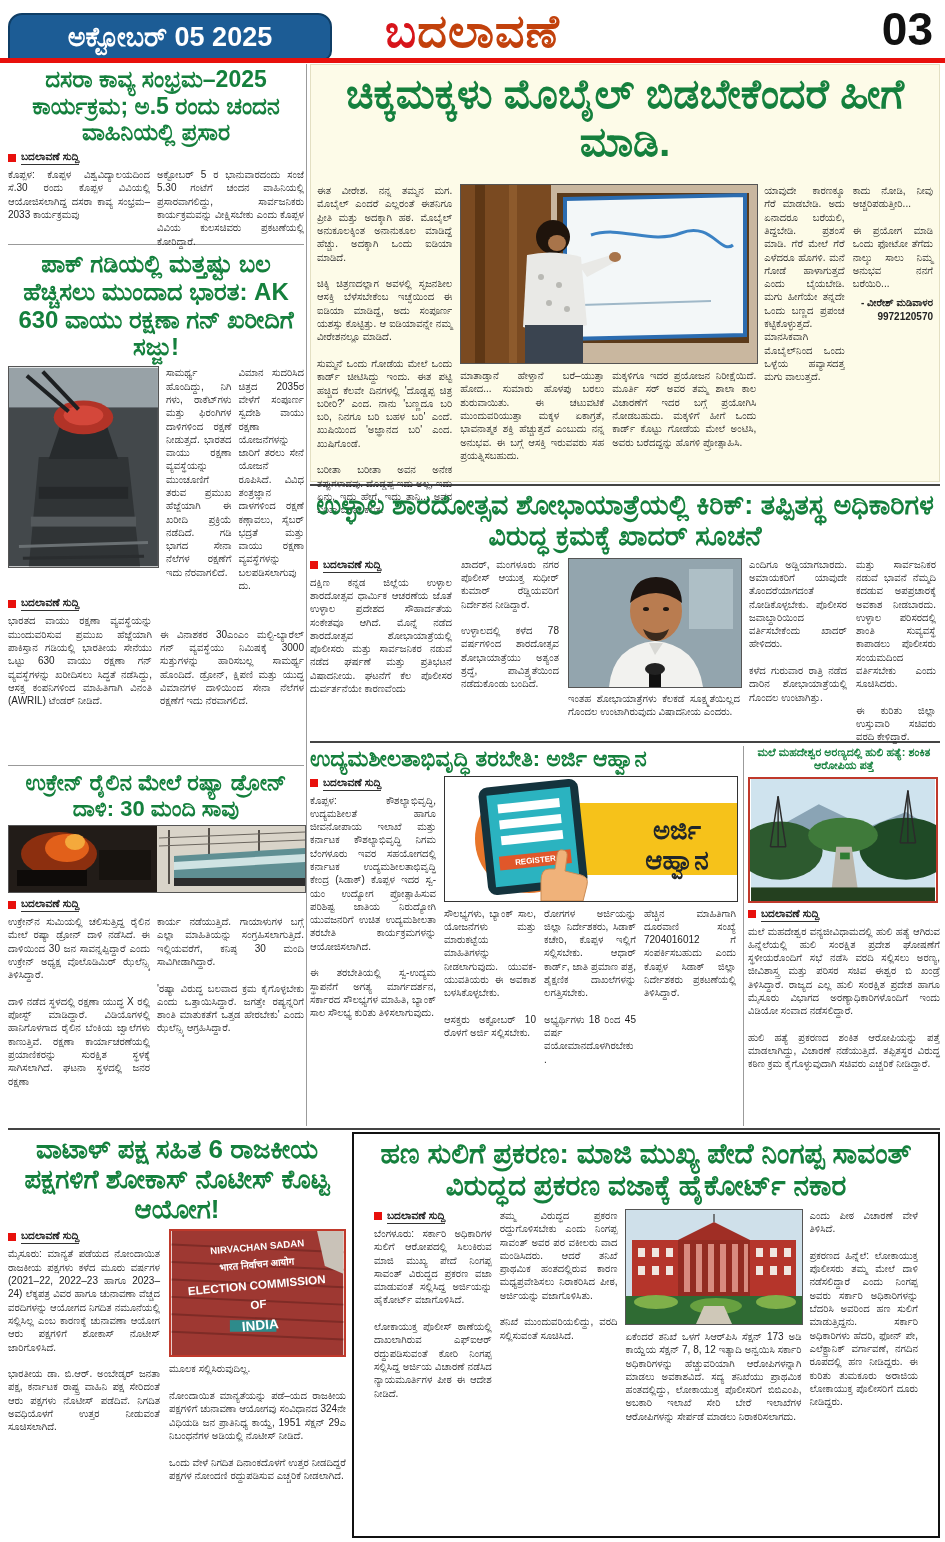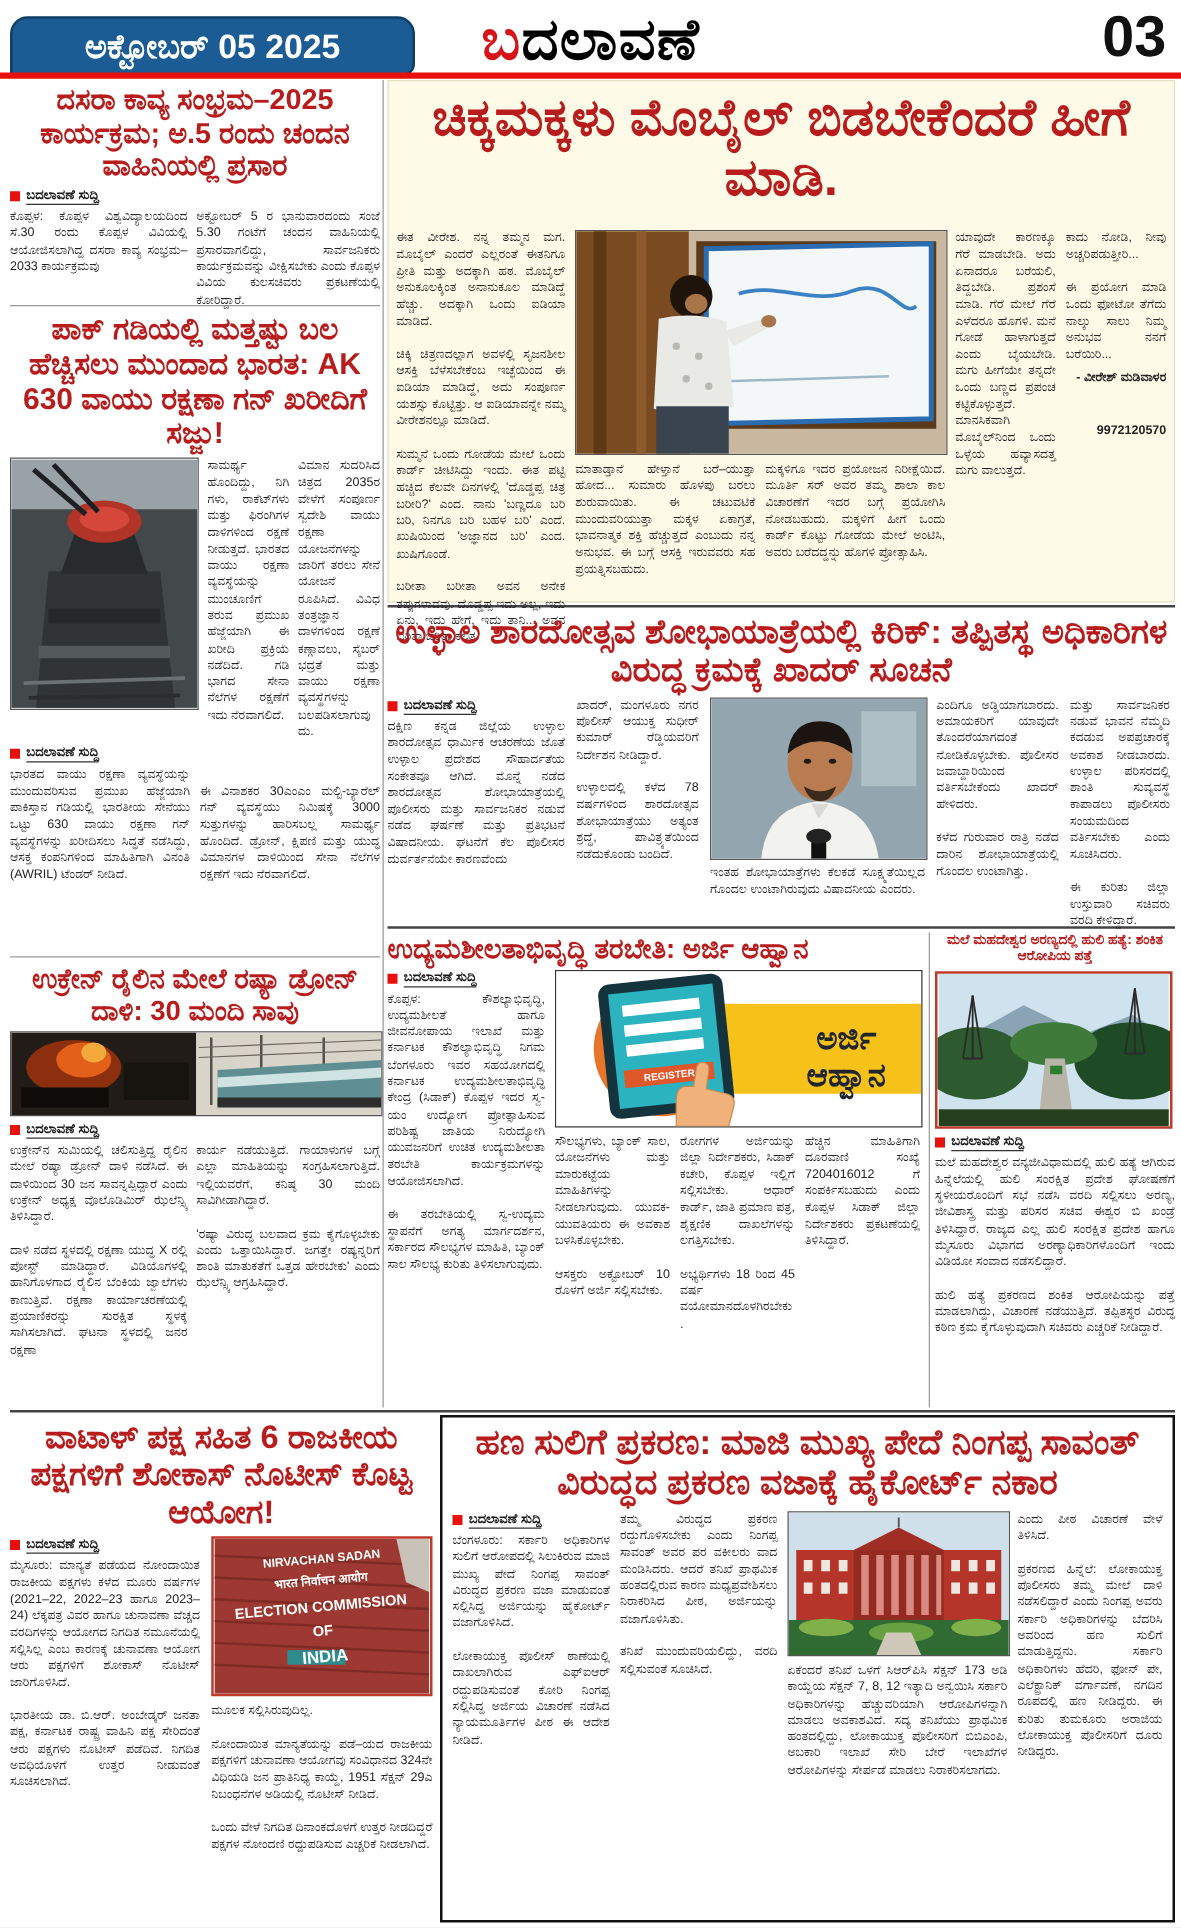--- a/index.html
+++ b/index.html
@@ -4,25 +4,25 @@
 <style>
   html,body{margin:0;padding:0;background:#e9e9e9;font-family:"Liberation Sans",sans-serif;}
   #page{position:relative;width:945px;height:1542px;background:#ffffff;overflow:hidden;margin:0 auto;color:#1a1a1a;}
   .abs{position:absolute;}
   
   .date-badge{left:8px;top:13px;width:320px;height:44px;background:#1c5c95;color:#fff;
     font-size:27px;font-weight:bold;display:flex;align-items:center;justify-content:center;
     border-radius:14px 14px 10px 0;border:2px solid #0f3e66;}
   .masthead{left:0;right:0;top:4px;text-align:center;font-size:46px;font-weight:bold;letter-spacing:1px;}
   .masthead .first{color:#d7141a;}
-  .masthead .rest{color:#000000;}
+  .masthead .rest{color:#c2410c;}
   .page-num{right:12px;top:2px;font-size:46px;font-weight:bold;color:#111;}
   .red-rule{left:0;top:58px;width:945px;height:5px;background:#e8100c;}
   
-  .hl{font-weight:bold;color:#b91c1c;text-align:center;line-height:1.16;}
+  .hl{font-weight:bold;color:#15803d;text-align:center;line-height:1.16;}
   .byline{display:flex;align-items:center;margin:4px 0 3px 0;}
   .bysq{width:8px;height:8px;background:#e8100c;display:inline-block;margin-right:5px;flex:none;}
   .bytext{font-weight:bold;font-size:10.5px;border-bottom:1px solid #333;padding-bottom:1px;}
   .col{font-size:10px;line-height:1.33;text-align:justify;white-space:pre-line;word-break:break-word;color:#222;}
   .row{display:flex;gap:7px;}
   .vline{width:1px;background:#9b9b9b;}
   .hline{background:#444;height:2px;}
   .photo{display:block;}
   .photo-border{border:1px solid #555;}
   .red-border{border:2px solid #c0392b;}
@@ -158,21 +158,21 @@
           <div class="col" style="width:144px;">ಮಾತಾಡ್ತಾನೆ ಹೇಳ್ತಾನೆ ಬರೆ–ಯುತ್ತಾ ಹೋದ... ಸುಮಾರು ಹೊಳಪು ಬರಲು ಶುರುವಾಯಿತು. ಈ ಚಟುವಟಿಕೆ ಮುಂದುವರಿಯುತ್ತಾ ಮಕ್ಕಳ ಏಕಾಗ್ರತೆ, ಭಾವನಾತ್ಮಕ ಶಕ್ತಿ ಹೆಚ್ಚುತ್ತದೆ ಎಂಬುದು ನನ್ನ ಅನುಭವ. ಈ ಬಗ್ಗೆ ಆಸಕ್ತಿ ಇರುವವರು ಸಹ ಪ್ರಯತ್ನಿಸಬಹುದು.</div>
           <div class="col" style="width:144px;">ಮಕ್ಕಳಿಗೂ ಇದರ ಪ್ರಯೋಜನ ನಿರೀಕ್ಷೆಯಿದೆ. ಮೂರ್ತಿ ಸರ್ ಅವರ ತಮ್ಮ ಶಾಲಾ ಕಾಲ ವಿಚಾರಣೆಗೆ ಇದರ ಬಗ್ಗೆ ಪ್ರಯೋಗಿಸಿ ನೋಡಬಹುದು. ಮಕ್ಕಳಿಗೆ ಹೀಗೆ ಒಂದು ಕಾರ್ಡ್ ಕೊಟ್ಟು ಗೋಡೆಯ ಮೇಲೆ ಅಂಟಿಸಿ, ಅವರು ಬರೆದದ್ದನ್ನು ಹೊಗಳಿ ಪ್ರೋತ್ಸಾಹಿಸಿ.</div>
         </div>
       </div>
       <div class="col" style="width:82px;">ಯಾವುದೇ ಕಾರಣಕ್ಕೂ ಗೆರೆ ಮಾಡಬೇಡಿ. ಅದು ಏನಾದರೂ ಬರೆಯಲಿ, ತಿದ್ದಬೇಡಿ. ಪ್ರಶಂಸೆ ಮಾಡಿ. ಗೆರೆ ಮೇಲೆ ಗೆರೆ ಎಳೆದರೂ ಹೊಗಳಿ. ಮನೆ ಗೋಡೆ ಹಾಳಾಗುತ್ತದೆ ಎಂದು ಬೈಯಬೇಡಿ. ಮಗು ಹೀಗೆಯೇ ತನ್ನದೇ ಒಂದು ಬಣ್ಣದ ಪ್ರಪಂಚ ಕಟ್ಟಿಕೊಳ್ಳುತ್ತದೆ. ಮಾನಸಿಕವಾಗಿ ಮೊಬೈಲ್‌ನಿಂದ ಒಂದು ಒಳ್ಳೆಯ ಹವ್ಯಾಸದತ್ತ ಮಗು ವಾಲುತ್ತದೆ.</div>
       <div style="width:82px;">
         <div class="col">ಕಾದು ನೋಡಿ, ನೀವು ಅಚ್ಚರಿಪಡುತ್ತೀರಿ...
 
 ಈ ಪ್ರಯೋಗ ಮಾಡಿ ಒಂದು ಫೋಟೋ ತೆಗೆದು ನಾಲ್ಕು ಸಾಲು ನಿಮ್ಮ ಅನುಭವ ನನಗೆ ಬರೆಯಿರಿ...</div>
         <div class="col" style="font-weight:bold;text-align:right;margin-top:6px;">- ವೀರೇಶ್ ಮಡಿವಾಳರ</div>
-        <div class="col" style="font-weight:bold;text-align:right;margin-top:28px;">9972120570</div>
+        <div class="col" style="font-weight:bold;text-align:right;">9972120570</div>
       </div>
     </div>
   </section>
 
   <section class="abs" style="left:310px;top:490px;width:630px;height:248px;">
     <div class="hl" style="font-size:27px;">ಉಳ್ಳಾಲ ಶಾರದೋತ್ಸವ ಶೋಭಾಯಾತ್ರೆಯಲ್ಲಿ ಕಿರಿಕ್: ತಪ್ಪಿತಸ್ಥ ಅಧಿಕಾರಿಗಳ ವಿರುದ್ಧ ಕ್ರಮಕ್ಕೆ ಖಾದರ್ ಸೂಚನೆ</div>
     <div class="row" style="margin-top:5px;gap:9px;">
       <div style="width:142px;">
         <div class="byline" style="margin-top:0;">
             <span class="bysq"></span>
@@ -317,21 +317,21 @@
         </svg>
         <div class="col" style="margin-top:5px;">ಮೂಲಕ ಸಲ್ಲಿಸಿರುವುದಿಲ್ಲ.
 
 ನೋಂದಾಯಿತ ಮಾನ್ಯತೆಯನ್ನು ಪಡೆ–ಯದ ರಾಜಕೀಯ ಪಕ್ಷಗಳಿಗೆ ಚುನಾವಣಾ ಆಯೋಗವು ಸಂವಿಧಾನದ 324ನೇ ವಿಧಿಯಡಿ ಜನ ಪ್ರಾತಿನಿಧ್ಯ ಕಾಯ್ದೆ, 1951 ಸೆಕ್ಷನ್ 29ಎ ನಿಬಂಧನೆಗಳ ಅಡಿಯಲ್ಲಿ ನೊಟೀಸ್ ನೀಡಿದೆ.
 
 ಒಂದು ವೇಳೆ ನಿಗದಿತ ದಿನಾಂಕದೊಳಗೆ ಉತ್ತರ ನೀಡದಿದ್ದರೆ ಪಕ್ಷಗಳ ನೋಂದಣಿ ರದ್ದುಪಡಿಸುವ ಎಚ್ಚರಿಕೆ ನೀಡಲಾಗಿದೆ.</div>
       </div>
     </div>
   </section>
 
-  <section class="abs" style="left:352px;top:1132px;width:588px;height:406px;border:2px solid #111;box-sizing:border-box;padding:4px 8px;">
+  <section class="abs" style="left:352px;top:1132px;width:588px;height:406px;border:2px solid #111;box-sizing:border-box;padding:4px 20px;">
     <div class="hl" style="font-size:28px;">ಹಣ ಸುಲಿಗೆ ಪ್ರಕರಣ: ಮಾಜಿ ಮುಖ್ಯ ಪೇದೆ ನಿಂಗಪ್ಪ ಸಾವಂತ್ ವಿರುದ್ಧದ ಪ್ರಕರಣ ವಜಾಕ್ಕೆ ಹೈಕೋರ್ಟ್ ನಕಾರ</div>
     <div class="row" style="margin-top:6px;gap:8px;">
       <div style="width:128px;">
         <div class="byline" style="margin-top:0;">
             <span class="bysq"></span>
             <span class="bytext">ಬದಲಾವಣೆ ಸುದ್ದಿ</span>
           </div>
         <div class="col">ಬೆಂಗಳೂರು: ಸರ್ಕಾರಿ ಅಧಿಕಾರಿಗಳ ಸುಲಿಗೆ ಆರೋಪದಲ್ಲಿ ಸಿಲುಕಿರುವ ಮಾಜಿ ಮುಖ್ಯ ಪೇದೆ ನಿಂಗಪ್ಪ ಸಾವಂತ್ ವಿರುದ್ಧದ ಪ್ರಕರಣ ವಜಾ ಮಾಡುವಂತೆ ಸಲ್ಲಿಸಿದ್ದ ಅರ್ಜಿಯನ್ನು ಹೈಕೋರ್ಟ್ ವಜಾಗೊಳಿಸಿದೆ.
 
 ಲೋಕಾಯುಕ್ತ ಪೊಲೀಸ್ ಠಾಣೆಯಲ್ಲಿ ದಾಖಲಾಗಿರುವ ಎಫ್‌ಐಆರ್ ರದ್ದುಪಡಿಸುವಂತೆ ಕೋರಿ ನಿಂಗಪ್ಪ ಸಲ್ಲಿಸಿದ್ದ ಅರ್ಜಿಯ ವಿಚಾರಣೆ ನಡೆಸಿದ ನ್ಯಾಯಮೂರ್ತಿಗಳ ಪೀಠ ಈ ಆದೇಶ ನೀಡಿದೆ.</div>

